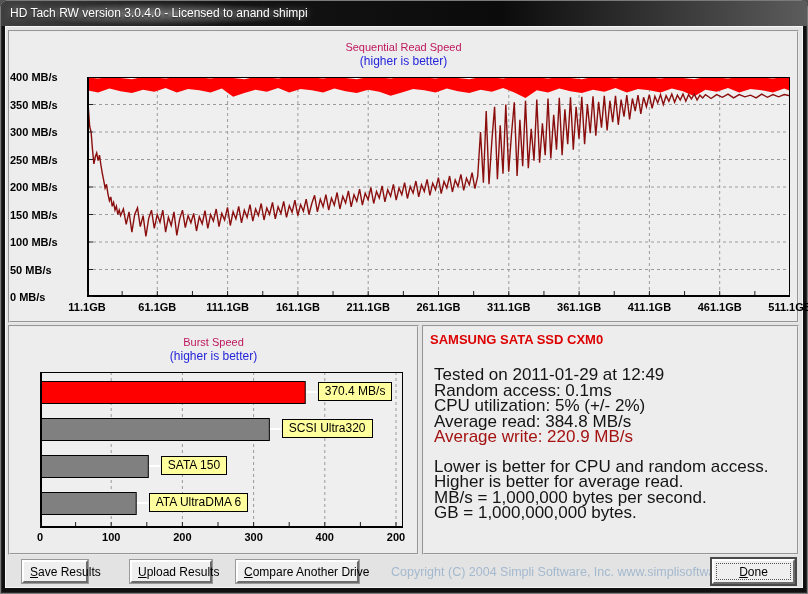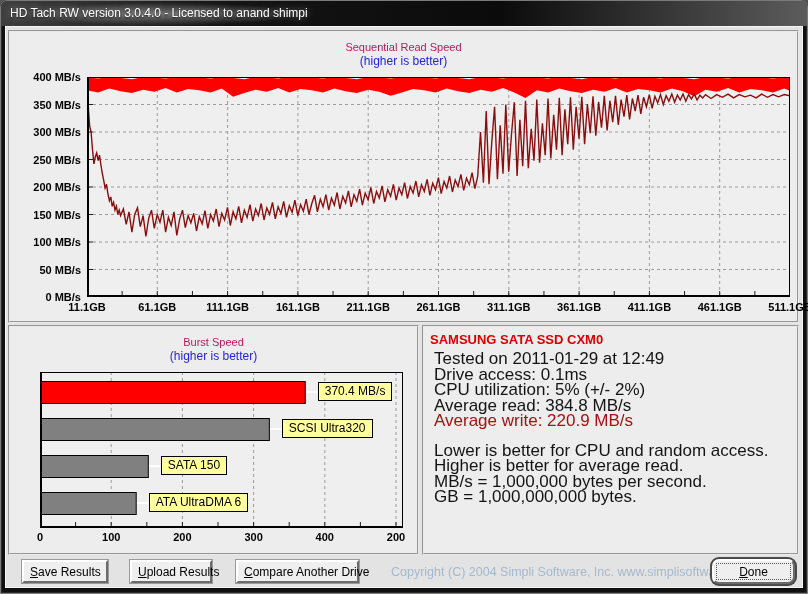--- a/index.html
+++ b/index.html
@@ -17,37 +17,37 @@
   .panel{position:absolute;background:#EDEDED;border:2px groove #eaeaea;box-sizing:border-box;}
   .panel-seq{left:3px;top:4px;width:791px;height:293px;overflow:visible;}
   .panel-burst{left:3px;top:299px;width:411px;height:230px;}
   .panel-info{left:417px;top:299px;width:377px;height:230px;}
   .chart-title{margin-top:8px;text-align:center;color:#be185d;font-size:11px;line-height:14px;}
   .chart-subtitle{text-align:center;color:#2323DC;font-size:12px;line-height:14px;}
   .plot{position:absolute;background:#EFEFEF;}
   .seq-plot{left:77px;top:45px;width:703px;height:220px;}
   .burst-plot{left:30px;top:45px;width:363px;height:156px;}
   svg{display:block;position:absolute;left:0;top:0;}
-  .ytick{position:absolute;left:0;width:71px;text-align:right;font-size:11px;font-weight:bold;color:#000;height:14px;line-height:14px;}
+  .ytick{position:absolute;left:0;width:71px;text-align:left;font-size:11px;font-weight:bold;color:#000;height:14px;line-height:14px;}
   .xtick{position:absolute;transform:translateX(-50%);font-size:11px;font-weight:bold;color:#000;white-space:nowrap;}
   .bar-label{position:absolute;background:#FFFF9E;border:1px solid #000;font-size:12px;line-height:15px;
              padding:1px 6px;white-space:nowrap;color:#000;}
-  .drive-name{margin:5px 0 4px 6px;font-size:13px;font-weight:bold;color:#DD0000;}
+  .drive-name{margin:5px 0 20px 6px;font-size:13px;font-weight:bold;color:#DD0000;}
   .info-line{margin-left:10px;font-size:17px;line-height:15.5px;color:#141414;white-space:nowrap;}
   .info-line.write{color:#A51212;}
   .spacer{height:14px;}
   .btn{position:absolute;top:534px;height:23px;background:#EFEFEF;border:2px solid;
        border-color:#ffffff #6b6b6b #6b6b6b #ffffff;box-shadow:0 0 0 1px #9a9a9a;
        font-family:inherit;font-size:12px;color:#000;padding:0 6px;cursor:default;}
   .btn span{display:block;white-space:nowrap;}
   .btn span::first-letter{text-decoration:underline;}
-  .btn-save{left:17px;width:86px;}
+  .btn-save{left:17px;width:66px;}
   .btn-upload{left:125px;width:82px;}
   .btn-compare{left:231px;width:123px;}
-  .btn-done{top:533px;left:707px;width:83px;height:25px;box-shadow:0 0 0 2px #4a4a4a;border-radius:7px;}
+  .btn-done{top:533px;left:707px;width:83px;height:25px;box-shadow:0 0 0 2px #4a4a4a;}
   .btn-done::after{content:"";position:absolute;left:2px;top:2px;right:2px;bottom:2px;border:1px dotted #555;}
   .copyright{position:absolute;top:539px;left:386px;font-size:12.5px;color:#A4B9CE;white-space:nowrap;}
 </style>
 </head>
 <body>
 
 <div class="window">
   <div class="titlebar">
     <span class="title-text">HD Tach RW version 3.0.4.0 - Licensed to anand shimpi</span>
   </div>
@@ -184,21 +184,21 @@
           <span class="xtick" style="left: 172.4px; top: 204px;">200</span>
           <span class="xtick" style="left: 243.6px; top: 204px;">300</span>
           <span class="xtick" style="left: 314.8px; top: 204px;">400</span>
           <span class="xtick" style="left: 386px; top: 204px;">200</span>
         </div>
     </div>
 
     <div class="panel panel-info">
       <div class="drive-name">SAMSUNG SATA SSD CXM0</div>
       <div class="info-line">Tested on 2011-01-29 at 12:49</div>
-      <div class="info-line">Drive access: 0.1ms</div>
+      <div class="info-line">Random access: 0.1ms</div>
       <div class="info-line">CPU utilization: 5% (+/- 2%)</div>
       <div class="info-line">Average read: 384.8 MB/s</div>
       <div class="info-line write">Average write: 220.9 MB/s</div>
       <div class="spacer"></div>
       <div class="info-line">Lower is better for CPU and random access.</div>
       <div class="info-line">Higher is better for average read.</div>
       <div class="info-line">MB/s = 1,000,000 bytes per second.</div>
       <div class="info-line">GB = 1,000,000,000 bytes.</div>
     </div>
 

